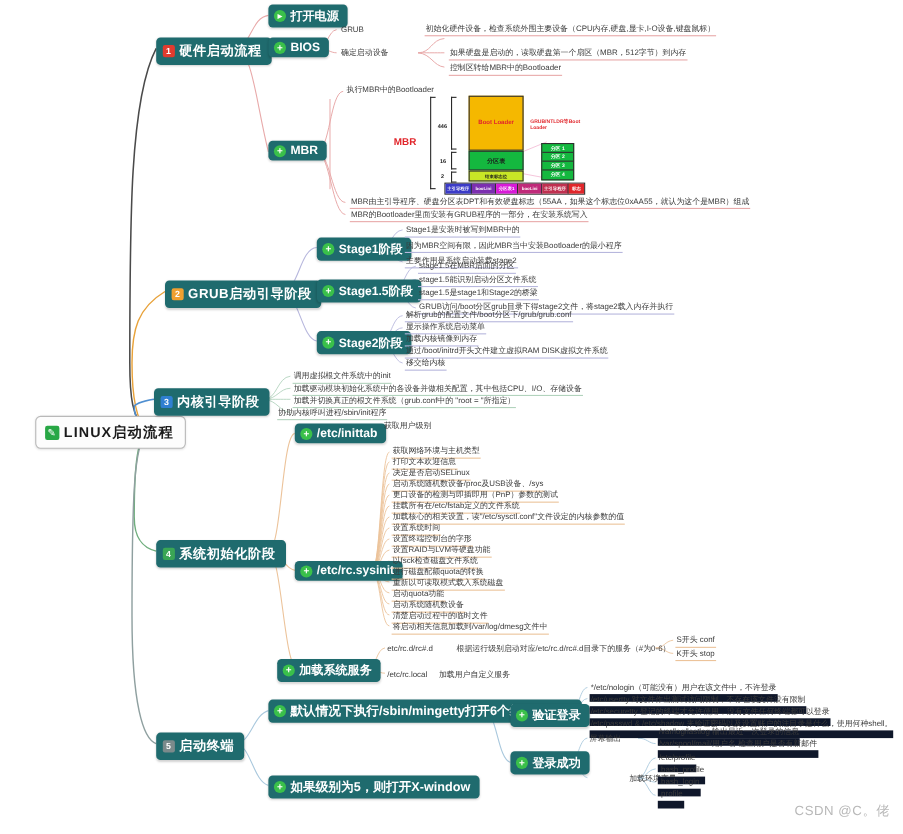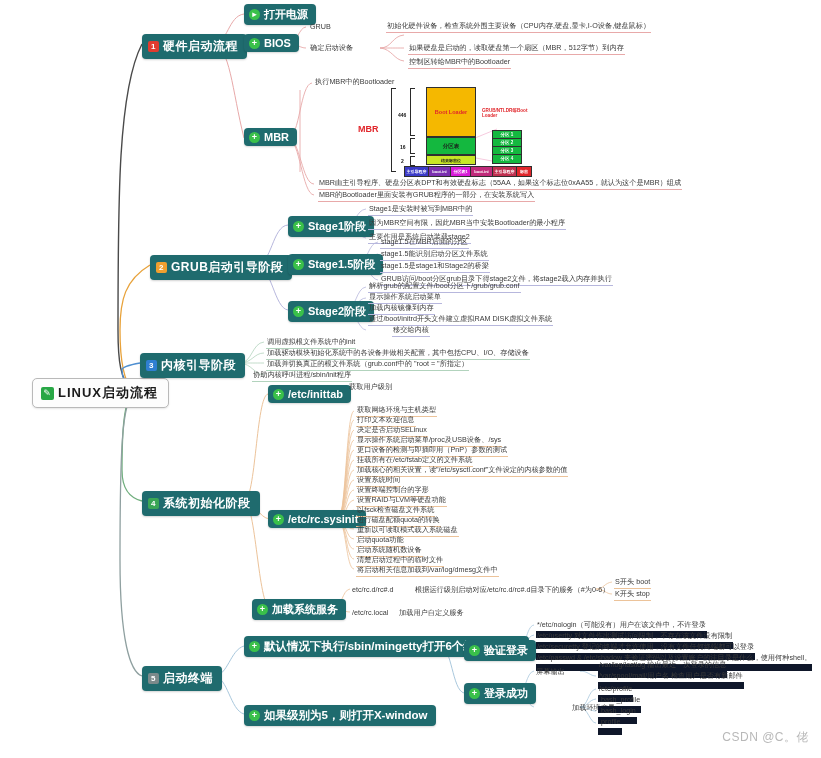--- a/index.html
+++ b/index.html
@@ -348,21 +348,21 @@
   <div class="node leaf u-purple" style="left:380px; top:274px;">GRUB访问/boot分区grub目录下得stage2文件，将stage2载入内存并执行</div>
 
   <div class="node lvl2" style="left:288px; top:301px;">
     <span class="plus">+</span>
     <span>Stage2阶段</span>
   </div>
   <div class="node leaf u-purple" style="left:368px; top:281px;">解析grub的配置文件/boot分区下/grub/grub.conf</div>
   <div class="node leaf u-purple" style="left:368px; top:292px;">显示操作系统启动菜单</div>
   <div class="node leaf u-purple" style="left:368px; top:303px;">加载内核镜像到内存</div>
   <div class="node leaf u-purple" style="left:368px; top:314px;">通过/boot/initrd开头文件建立虚拟RAM DISK虚拟文件系统</div>
-  <div class="node leaf u-purple" style="left:368px; top:325px;margin-left:24px;">移交给内核</div>
+  <div class="node leaf u-purple" style="left:368px; top:325px;">移交给内核</div>
 
   <div class="node lvl1" style="left:140px; top:353px;">
     <span class="sq blue">3</span>
     <span>内核引导阶段</span>
   </div>
   <div class="node leaf u-green" style="left:266px; top:337px;">调用虚拟根文件系统中的init</div>
   <div class="node leaf u-green" style="left:266px; top:348px;">加载驱动模块初始化系统中的各设备并做相关配置，其中包括CPU、I/O、存储设备</div>
   <div class="node leaf u-green" style="left:266px; top:359px;">加载并切换真正的根文件系统（grub.conf中的 "root = "所指定）</div>
   <div class="node leaf u-green" style="left:252px; top:370px;">协助内核呼叫进程/sbin/init程序</div>
 
@@ -377,42 +377,42 @@
   </div>
   <div class="node leaf plain" style="left:348px; top:382px;">获取用户级别</div>
 
   <div class="node lvl2" style="left:268px; top:510px;">
     <span class="plus">+</span>
     <span>/etc/rc.sysinit</span>
   </div>
   <div class="node leaf u-orange" style="left:356px; top:405px;">获取网络环境与主机类型</div>
   <div class="node leaf u-orange" style="left:356px; top:415px;">打印文本欢迎信息</div>
   <div class="node leaf u-orange" style="left:356px; top:425px;">决定是否启动SELinux</div>
-  <div class="node leaf u-orange" style="left:356px; top:435px;">显示操作系统启动菜单/proc及USB设备、/sys</div>
+  <div class="node leaf u-orange" style="left:356px; top:435px;">启动系统随机数设备/proc及USB设备、/sys</div>
   <div class="node leaf u-orange" style="left:356px; top:445px;">更口设备的检测与即插即用（PnP）参数的测试</div>
   <div class="node leaf u-orange" style="left:356px; top:455px;">挂载所有在/etc/fstab定义的文件系统</div>
   <div class="node leaf u-orange" style="left:356px; top:465px;">加载核心的相关设置，读"/etc/sysctl.conf"文件设定的内核参数的值</div>
   <div class="node leaf u-orange" style="left:356px; top:475px;">设置系统时间</div>
   <div class="node leaf u-orange" style="left:356px; top:485px;">设置终端控制台的字形</div>
   <div class="node leaf u-orange" style="left:356px; top:495px;">设置RAID与LVM等硬盘功能</div>
   <div class="node leaf u-orange" style="left:356px; top:505px;">以fsck检查磁盘文件系统</div>
   <div class="node leaf u-orange" style="left:356px; top:515px;">进行磁盘配额quota的转换</div>
   <div class="node leaf u-orange" style="left:356px; top:525px;">重新以可读取模式载入系统磁盘</div>
   <div class="node leaf u-orange" style="left:356px; top:535px;">启动quota功能</div>
   <div class="node leaf u-orange" style="left:356px; top:545px;">启动系统随机数设备</div>
   <div class="node leaf u-orange" style="left:356px; top:555px;">清楚启动过程中的临时文件</div>
   <div class="node leaf u-orange" style="left:356px; top:565px;">将启动相关信息加载到/var/log/dmesg文件中</div>
 
   <div class="node lvl2" style="left:252px; top:599px;">
     <span class="plus">+</span>
     <span>加载系统服务</span>
   </div>
   <div class="node grp-label" style="left:352px; top:585px;">etc/rc.d/rc#.d</div>
   <div class="node leaf plain" style="left:414px; top:585px;">根据运行级别启动对应/etc/rc.d/rc#.d目录下的服务（#为0-6）</div>
-  <div class="node leaf u-orange" style="left:614px; top:577px;">S开头 boot</div>
+  <div class="node leaf u-orange" style="left:614px; top:577px;">S开头 conf</div>
   <div class="node leaf u-orange" style="left:614px; top:589px;">K开头 stop</div>
 
   <div class="node grp-label" style="left:352px; top:608px;">/etc/rc.local</div>
   <div class="node leaf plain" style="left:398px; top:608px;">加载用户自定义服务</div>
 
   <div class="node lvl1" style="left:142px; top:666px;">
     <span class="sq grey">5</span>
     <span>启动终端</span>
   </div>
 

